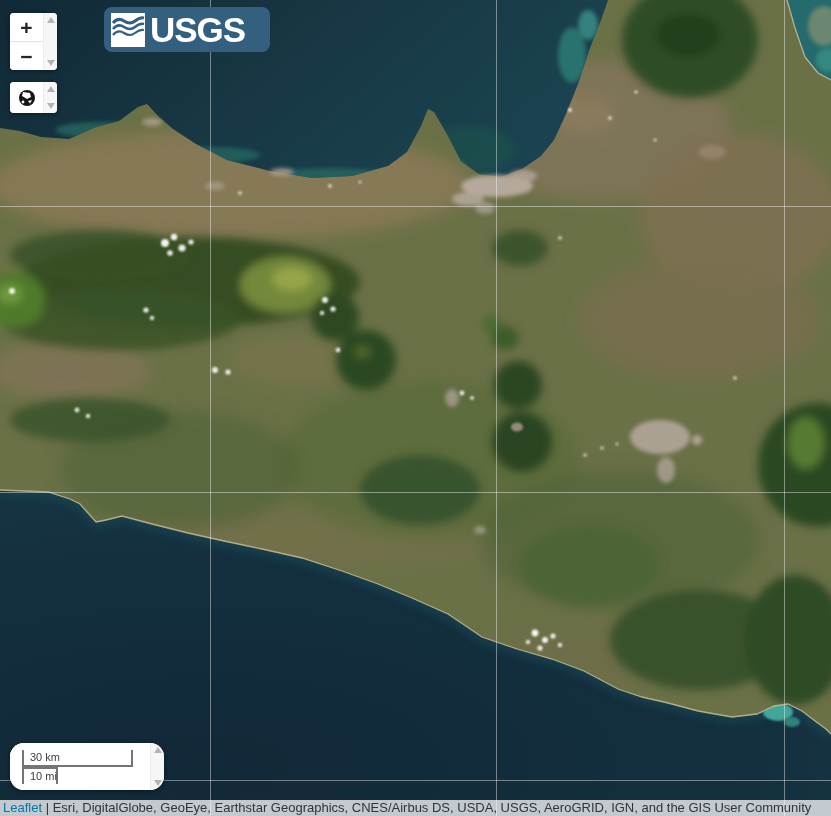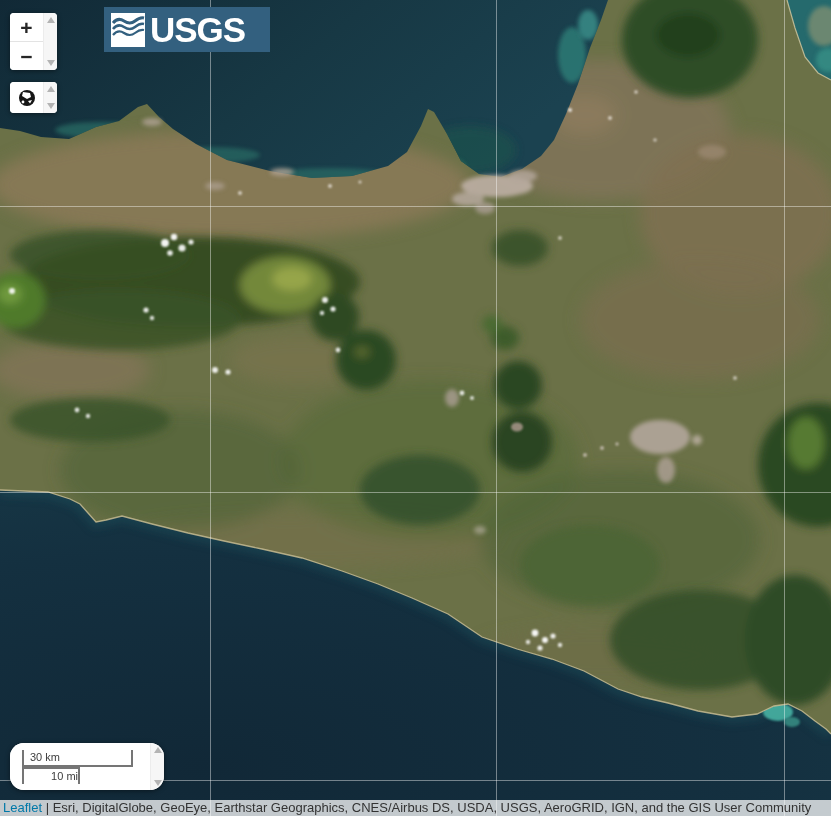--- a/index.html
+++ b/index.html
@@ -41,27 +41,28 @@
 
   .scale-ctl{left:10px;top:743px;width:154px;height:47px;border-radius:14px;}
   .scale-body{flex:1;position:relative;background:#fff;}
   .scale-line{
     position:absolute;left:12px;box-sizing:border-box;
     border:2px solid #757575;color:#3d3d3d;
     font-size:11px;line-height:14px;padding-left:6px;white-space:nowrap;
     background:transparent;
   }
   .scale-km{top:7px;width:111px;height:17px;border-top:none;}
-  .scale-mi{top:24px;width:58px;height:17px;border-bottom:none;text-align:right;}
+  .scale-mi{top:24px;width:36px;height:17px;border-bottom:none;}
 
   
   .usgs-banner{
     position:absolute;left:104px;top:7px;width:166px;height:45px;z-index:900;
     background:#33607f;display:flex;align-items:center;padding-left:7px;
     box-sizing:border-box;
+    border-radius:8px;
   }
   .usgs-word{
     color:#ffffff;font-weight:bold;font-size:35px;letter-spacing:-1px;
     margin-left:5px;transform:scaleY(1.02);line-height:1;
   }
 
   
   .attribution{
     position:absolute;left:0;right:0;bottom:0;height:16px;z-index:1100;
     background:rgba(255,255,255,0.75);

